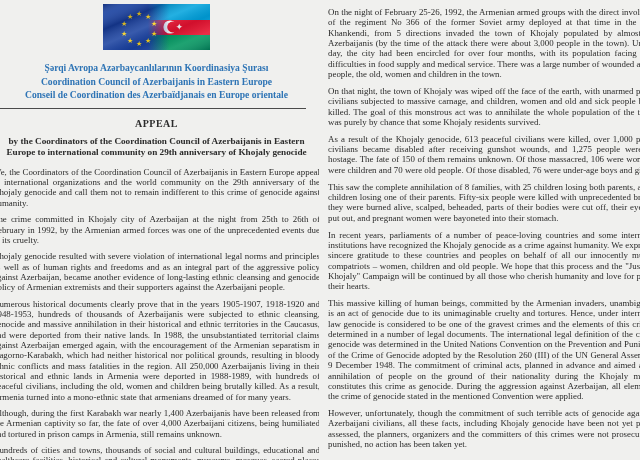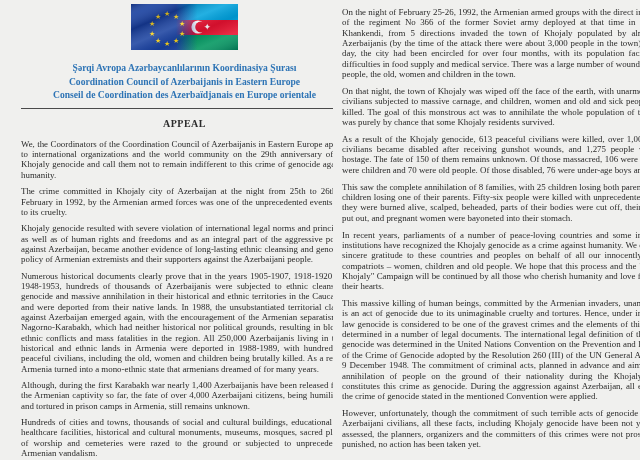--- a/index.html
+++ b/index.html
@@ -4,21 +4,21 @@
 <style>
   html,body{margin:0;padding:0;}
   body{
     width:640px;height:460px;overflow:hidden;
     background:#f0f0ee;
     font-family:"Liberation Serif","DejaVu Serif",serif;
     color:#2b2b2b;
   }
   .doc{width:640px;height:460px;position:relative;display:flex;}
   .page{height:460px;overflow:hidden;position:relative;}
-  .page-left{width:319px;padding-left:28px;}
+  .page-left{width:319px;}
   .page-right{width:321px;}
   .page-left .content{width:327px;margin-left:-7px;padding-top:4px;}
   .page-right .content{width:338px;margin-left:9px;padding-top:7px;}
 
   .flag-wrap{width:100%;text-align:center;margin-bottom:7px;}
   .flag{display:inline-block;position:relative;}
 
   .org-block{text-align:center;color:#2e74b5;font-weight:bold;}
   .org-line{font-size:9.6px;line-height:13.6px;white-space:nowrap;}
 
@@ -105,20 +105,21 @@
 
       <div class="org-block">
         <div class="org-line">Şərqi Avropa Azərbaycanlılarının Koordinasiya Şurası</div>
         <div class="org-line">Coordination Council of Azerbaijanis in Eastern Europe</div>
         <div class="org-line">Conseil de Coordination des Azerbaïdjanais en Europe orientale</div>
       </div>
 
       <hr class="rule">
 
       <div class="appeal-heading">APPEAL</div>
+      <div class="appeal-subheading">by the Coordinators of the Coordination Council of Azerbaijanis in Eastern Europe to international community on 29th anniversary of Khojaly genocide</div>
 
       <div class="body-text">
           <p class="para">We, the Coordinators of the Coordination Council of Azerbaijanis in Eastern Europe appeal to international organizations and the world community on the 29th anniversary of the Khojaly genocide and call them not to remain indifferent to this crime of genocide against humanity.</p>
           <p class="para">The crime committed in Khojaly city of Azerbaijan at the night from 25th to 26th of February in 1992, by the Armenian armed forces was one of the unprecedented events due to its cruelty.</p>
           <p class="para">Khojaly genocide resulted with severe violation of international legal norms and principles as well as of human rights and freedoms and as an integral part of the aggressive policy against Azerbaijan, became another evidence of long-lasting ethnic cleansing and genocide policy of Armenian extremists and their supporters against the Azerbaijani people.</p>
           <p class="para">Numerous historical documents clearly prove that in the years 1905-1907, 1918-1920 and 1948-1953, hundreds of thousands of Azerbaijanis were subjected to ethnic cleansing, genocide and massive annihilation in their historical and ethnic territories in the Caucasus, and were deported from their native lands. In 1988, the unsubstantiated territorial claims against Azerbaijan emerged again, with the encouragement of the Armenian separatism in Nagorno-Karabakh, which had neither historical nor political grounds, resulting in bloody ethnic conflicts and mass fatalities in the region. All 250,000 Azerbaijanis living in their historical and ethnic lands in Armenia were deported in 1988-1989, with hundreds of peaceful civilians, including the old, women and children being brutally killed. As a result, Armenia turned into a mono-ethnic state that armenians dreamed of for many years.</p>
           <p class="para">Although, during the first Karabakh war nearly 1,400 Azerbaijanis have been released from the Armenian captivity so far, the fate of over 4,000 Azerbaijani citizens, being humiliated and tortured in prison camps in Armenia, still remains unknown.</p>
           <p class="para">Hundreds of cities and towns, thousands of social and cultural buildings, educational and healthcare facilities, historical and cultural monuments, museums, mosques, sacred places of worship and cemeteries were razed to the ground or subjected to unprecedented Armenian vandalism.</p>
         </div>
 

